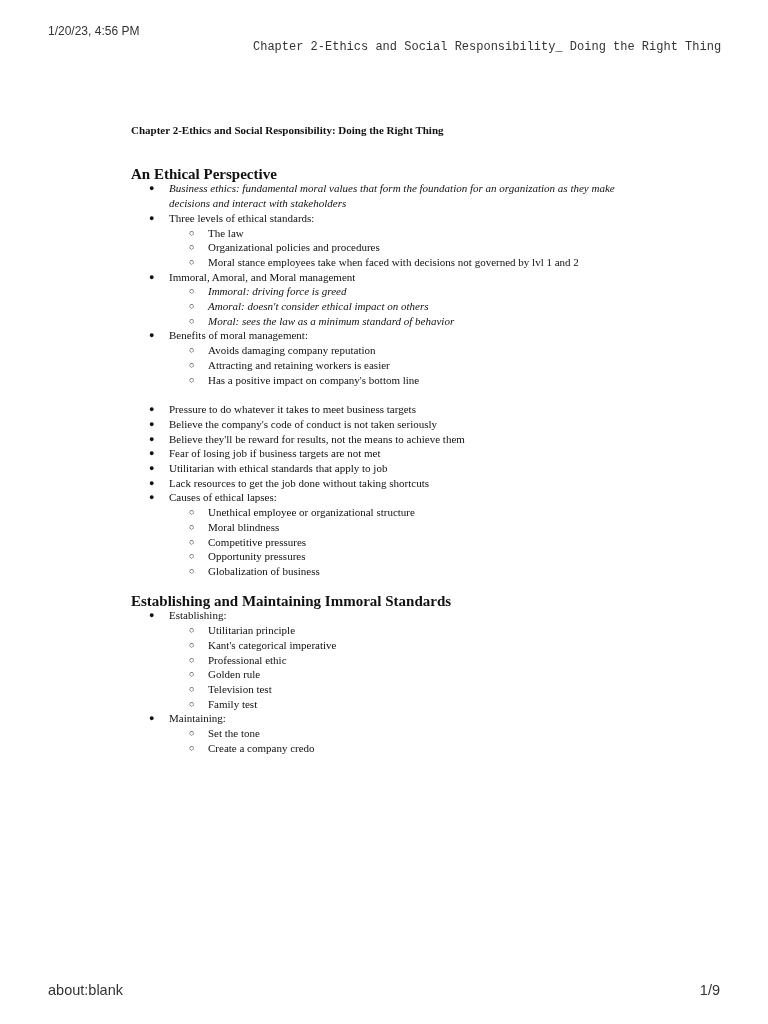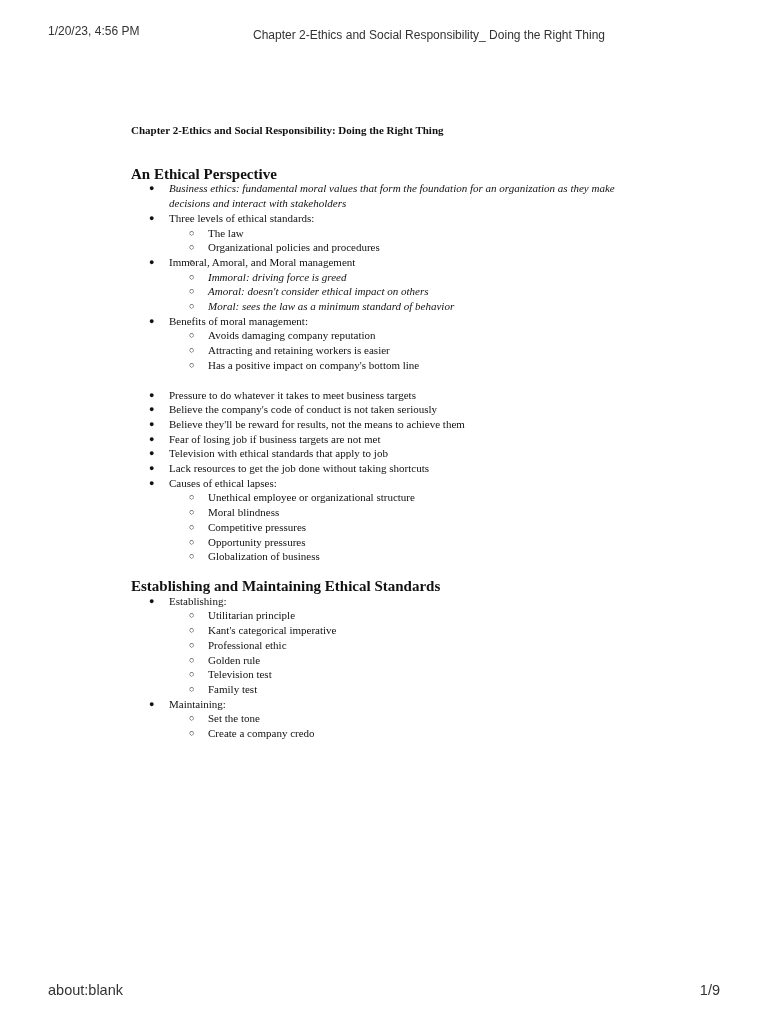--- a/index.html
+++ b/index.html
@@ -1,19 +1,19 @@
 <!DOCTYPE html>
 <html><head>
 <meta charset="utf-8">
 <style>
   html, body { margin:0; padding:0; background:#ffffff; }
   body { width:768px; height:1024px; position:relative; overflow:hidden; color:#1a1a1a; }
   .print-header { position:absolute; top:24px; left:0; width:768px; height:20px; font-family:"Liberation Sans", sans-serif; font-size:12px; color:#333; }
   .print-header .date { position:absolute; left:48px; top:0; }
-  .print-header .title { position:absolute; left:253px; top:4px; white-space:nowrap; }
+  .print-header .title { position:absolute; left:253px; top:16px; white-space:nowrap;font-family:Liberation Mono, monospace; }
   .print-footer { position:absolute; top:982px; left:0; width:768px; font-family:"Liberation Sans", sans-serif; font-size:14.5px; color:#333; }
   .print-footer .url { position:absolute; left:48px; }
   .print-footer .page { position:absolute; right:48px; }
   .doc { position:absolute; left:131px; top:123px; width:520px; font-family:"Liberation Serif", serif; font-size:11px; line-height:14.7px; color:#111; }
   .doc h1 { font-size:11px; font-weight:bold; margin:0 0 29px 0; line-height:14.7px; }
   .doc h2 { font-size:15px; font-weight:bold; margin:0; line-height:14.7px; }
   .section { margin-bottom:15px; }
   ul { list-style:none; margin:0; padding:0; }
   li.l1 { position:relative; padding-left:38px; }
   li.l1 > .b { position:absolute; left:18px; top:0; font-size:9px; }
@@ -32,53 +32,53 @@
 <div class="doc">
   <h1>Chapter 2-Ethics and Social Responsibility: Doing the Right Thing</h1>
   <div id="sections">
       <div class="section">
         <h2>An Ethical Perspective</h2>
         <ul>
           <li class="l1"><span class="b">●</span><span class="it">Business ethics: fundamental moral values that form the foundation for an organization as they make decisions and interact with stakeholders</span></li>
           <li class="l1"><span class="b">●</span><span>Three levels of ethical standards:</span><ul class="sub">
               <li><span class="b">○</span><span>The law</span></li>
               <li><span class="b">○</span><span>Organizational policies and procedures</span></li>
-              <li><span class="b">○</span></li>
+              <li><span class="b">○</span><span>Moral stance employees take when faced with decisions not governed by lvl 1 and 2</span></li>
             </ul></li>
           <li class="l1"><span class="b">●</span><span>Immoral, Amoral, and Moral management</span><ul class="sub">
               <li><span class="b">○</span><span class="it">Immoral: driving force is greed</span></li>
               <li><span class="b">○</span><span class="it">Amoral: doesn't consider ethical impact on others</span></li>
               <li><span class="b">○</span><span class="it">Moral: sees the law as a minimum standard of behavior</span></li>
             </ul></li>
           <li class="l1"><span class="b">●</span><span>Benefits of moral management:</span><ul class="sub">
               <li><span class="b">○</span><span>Avoids damaging company reputation</span></li>
               <li><span class="b">○</span><span>Attracting and retaining workers is easier</span></li>
               <li><span class="b">○</span><span>Has a positive impact on company's bottom line</span></li>
             </ul></li>
         </ul>
       </div>
       <div class="section">
         <ul>
           <li class="l1"><span class="b">●</span><span>Pressure to do whatever it takes to meet business targets</span></li>
           <li class="l1"><span class="b">●</span><span>Believe the company's code of conduct is not taken seriously</span></li>
           <li class="l1"><span class="b">●</span><span>Believe they'll be reward for results, not the means to achieve them</span></li>
           <li class="l1"><span class="b">●</span><span>Fear of losing job if business targets are not met</span></li>
-          <li class="l1"><span class="b">●</span><span>Television with ethical standards that apply to job</span></li>
+          <li class="l1"><span class="b">●</span><span>Utilitarian with ethical standards that apply to job</span></li>
           <li class="l1"><span class="b">●</span><span>Lack resources to get the job done without taking shortcuts</span></li>
           <li class="l1"><span class="b">●</span><span>Causes of ethical lapses:</span><ul class="sub">
               <li><span class="b">○</span><span>Unethical employee or organizational structure</span></li>
               <li><span class="b">○</span><span>Moral blindness</span></li>
               <li><span class="b">○</span><span>Competitive pressures</span></li>
               <li><span class="b">○</span><span>Opportunity pressures</span></li>
               <li><span class="b">○</span><span>Globalization of business</span></li>
             </ul></li>
         </ul>
       </div>
       <div class="section">
-        <h2>Establishing and Maintaining Ethical Standards</h2>
+        <h2>Establishing and Maintaining Immoral Standards</h2>
         <ul>
           <li class="l1"><span class="b">●</span><span>Establishing:</span><ul class="sub">
               <li><span class="b">○</span><span>Utilitarian principle</span></li>
               <li><span class="b">○</span><span>Kant's categorical imperative</span></li>
               <li><span class="b">○</span><span>Professional ethic</span></li>
               <li><span class="b">○</span><span>Golden rule</span></li>
               <li><span class="b">○</span><span>Television test</span></li>
               <li><span class="b">○</span><span>Family test</span></li>
             </ul></li>
           <li class="l1"><span class="b">●</span><span>Maintaining:</span><ul class="sub">

